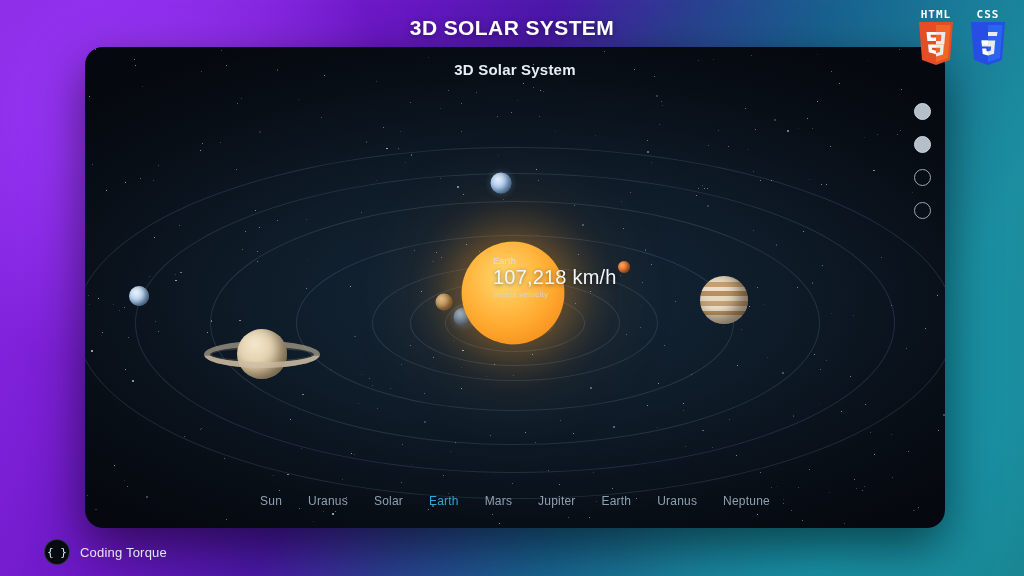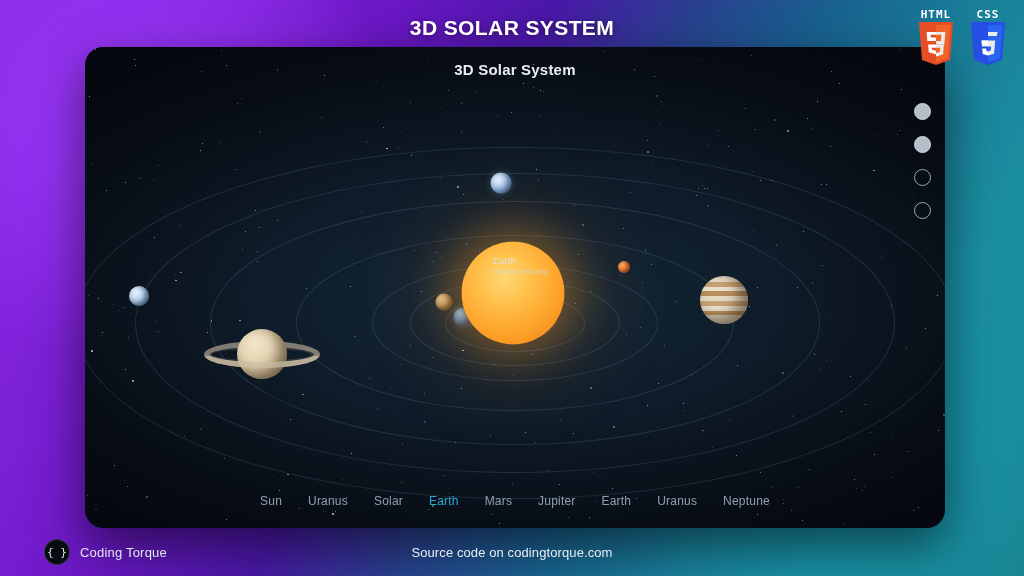--- a/index.html
+++ b/index.html
@@ -544,20 +544,21 @@
                     #e4d6bd 81%, #e4d6bd 100%);
                 box-shadow:inset -8px -6px 14px rgba(40,28,12,.55);"></div>
 
     <div class="planet" style="left:416px;top:136px;width:21px;height:21px;
                 background:radial-gradient(circle at 36% 32%, #e3eefb 0%, #bcd6f2 34%, #8fb5e0 66%, #5b80b2 100%);
                 box-shadow:inset -3px -2px 6px rgba(10,25,50,.55), 0 0 7px rgba(150,190,240,.3);"></div>
   </div>
 
   <div class="tooltip" style="left:408px;top:209px;">
     <div class="tt-name">Earth</div>
+    <div class="tt-value">107,218 km/h</div>
     <div class="tt-label">Venus velocity</div>
   </div>
   <div class="tt-marker" style="left:386px;top:268px;"></div>
   <div class="tt-line" style="left:390px;top:270px;width:33px;transform:rotate(-48deg);"></div>
 
   <div class="toggles">
     <div class="toggle on"></div>
     <div class="toggle on"></div>
     <div class="toggle"></div>
     <div class="toggle"></div>
@@ -574,14 +575,13 @@
       <div class="nav-item">Uranus</div>
       <div class="nav-item">Neptune</div>
     </div>
 </div>
 
 <div class="bottom-bar">
   <div class="brand">
     <div class="brand-logo">{ }</div>
     <div class="brand-name">Coding Torque</div>
   </div>
-  <div class="source-text">Source code on codingtorque.com</div>
 </div>
 
 </body></html>

